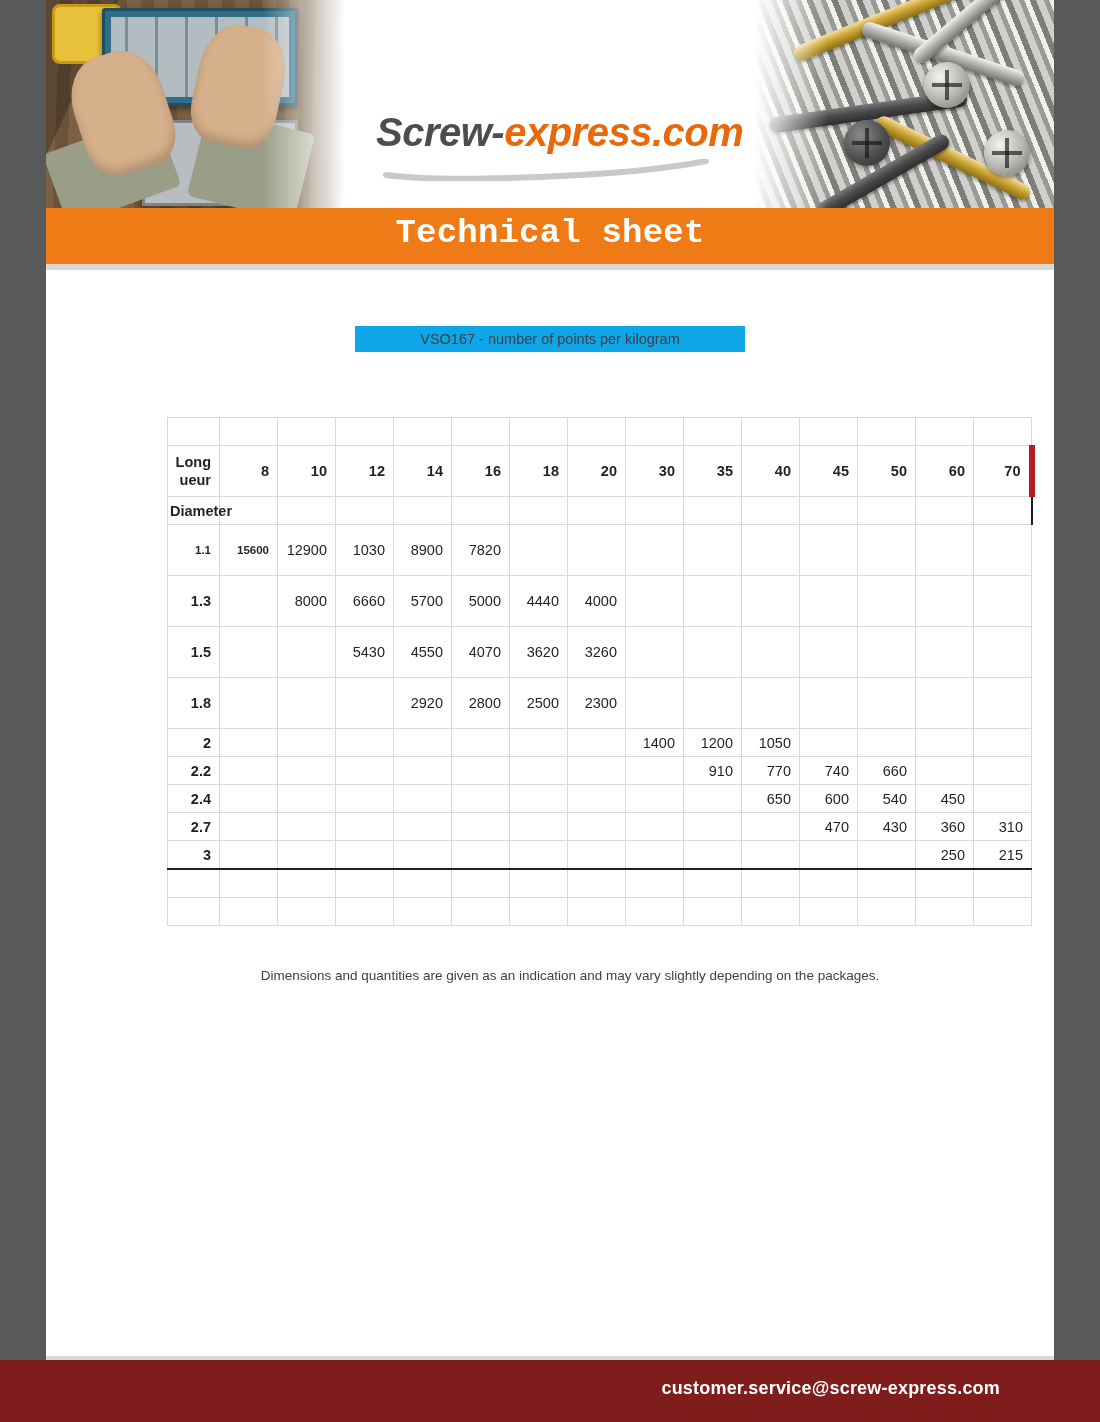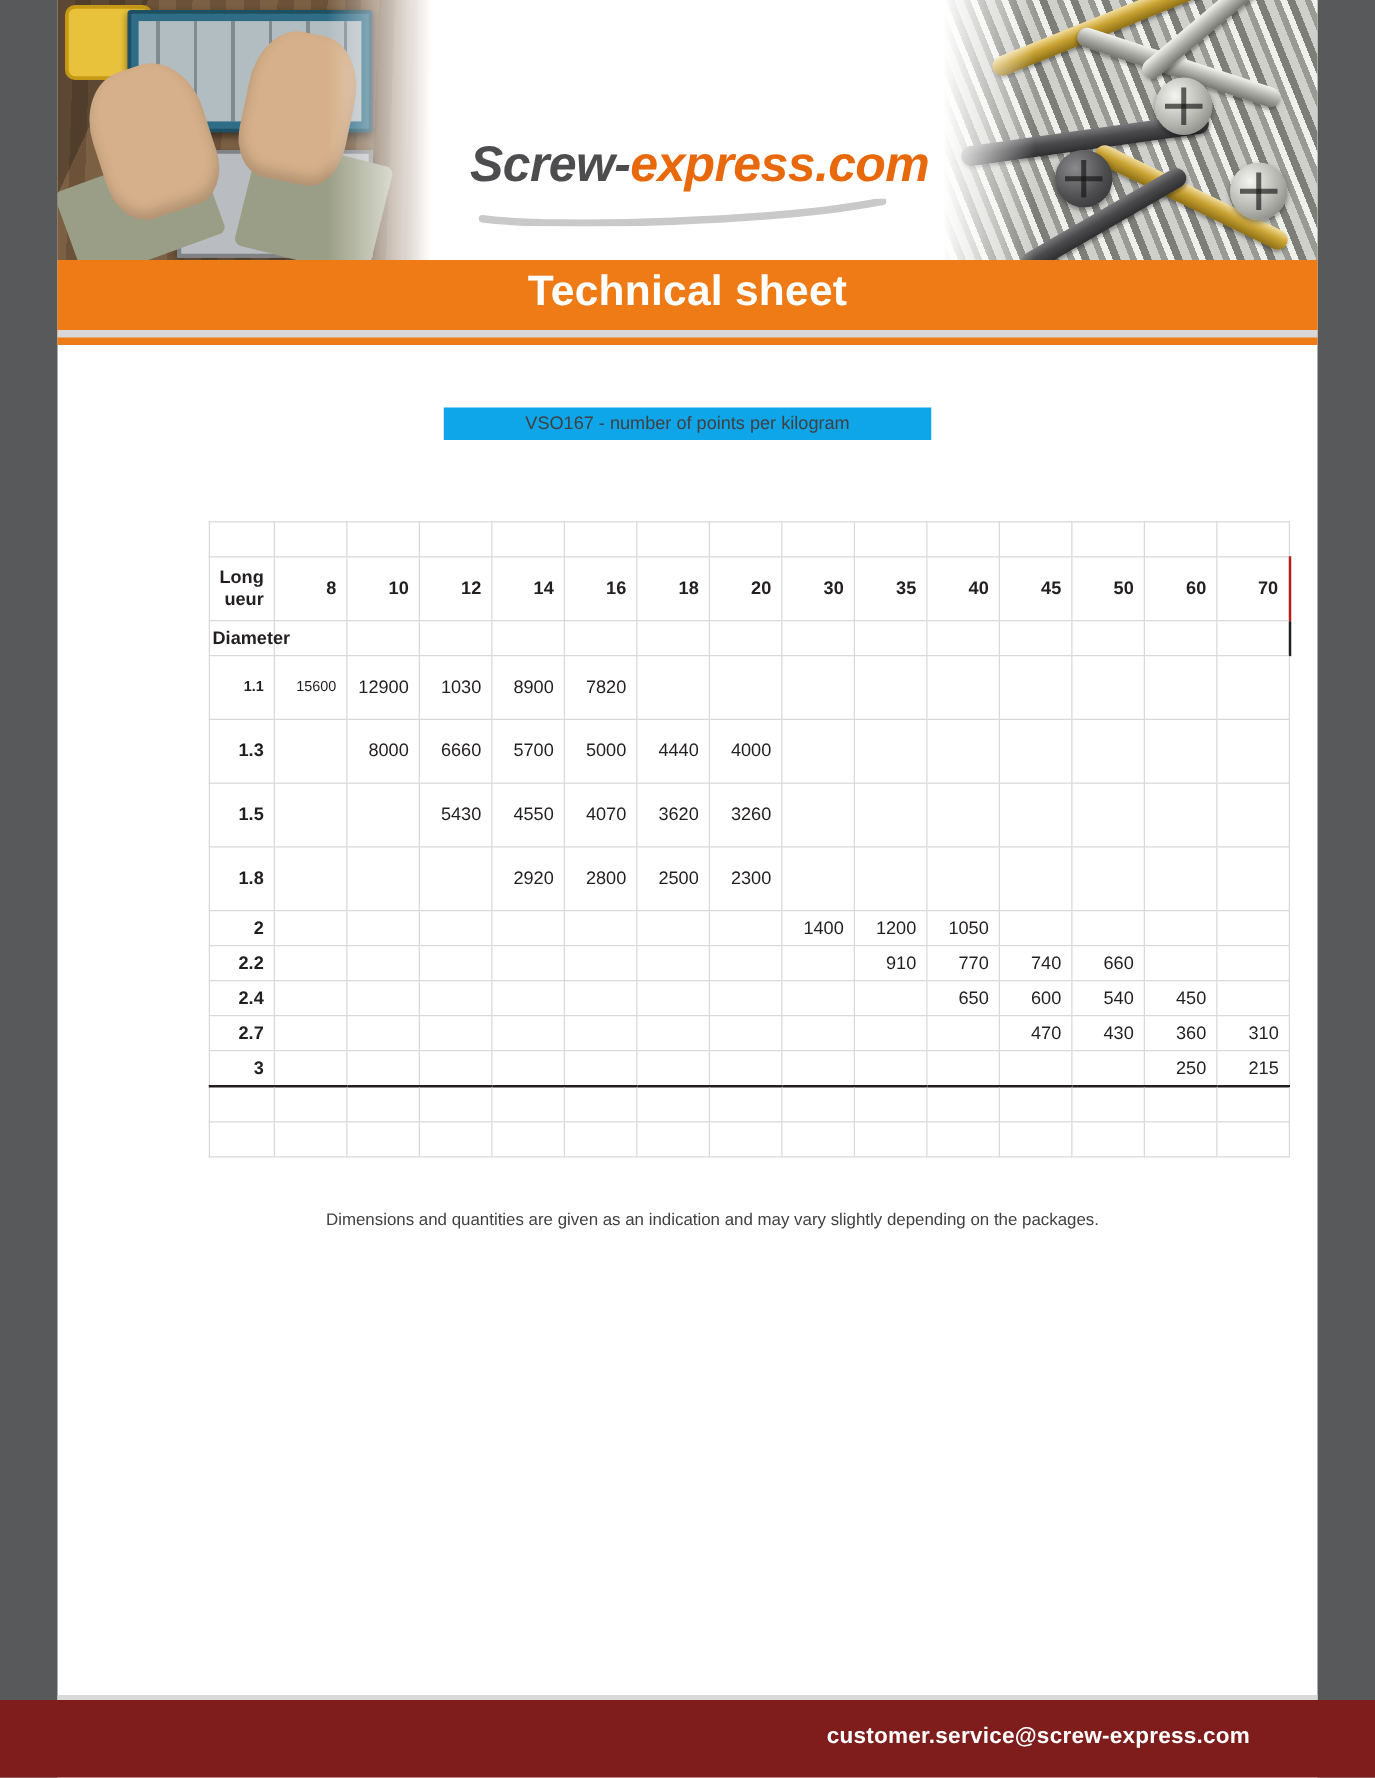--- a/index.html
+++ b/index.html
@@ -193,22 +193,23 @@
     height: 22px;
   }
   .logo-swoosh svg { display: block; }
 
   
   .title-band {
     position: absolute;
     left: 46px;
     top: 208px;
     width: 1008px;
-    height: 68px;
+    height: 56px;
     background: #ef7b16;
+    font-family: Liberation Mono, monospace;
   }
   .title-band-text {
     position: absolute;
     left: 0; right: 0;
     top: 6px;
     text-align: center;
     font-size: 34px;
     font-weight: bold;
     color: #ffffff;
     letter-spacing: .2px;
@@ -276,21 +277,21 @@
     border-left: 2px solid #231f20;
     border-right: 1px solid #d9d9d9;
   }
   td.col-head {
     font-size: 15px;
     font-weight: bold;
     color: #f2a23a;
     text-align: center;
     border-top: 2px solid #231f20;
   }
-  td.col-head.last { border-right: 2px solid #b91c1c; }
+  td.col-head.last { border-right: 6px solid #b91c1c; }
 
   td.diam-label {
     font-size: 9.5px;
     font-weight: bold;
     color: #f2a23a;
     text-align: left;
     padding-left: 6px;
     background: #ffffff;
     border-left: 2px solid #231f20;
   }
@@ -306,21 +307,21 @@
     font-weight: bold;
     color: #f2a23a;
     text-align: right;
     padding-right: 8px;
     border-left: 2px solid #231f20;
   }
   td.row-head.small {
     font-size: 11.5px;
   }
   td.val { text-align: right; }
-  td.val.tiny { font-size: 11.5px; }
+  td.val.tiny { font-size: 11.5px; font-weight: bold; }
   td.last-col { border-right: 2px solid #231f20; }
   tr.last-data td { border-bottom: 2px solid #231f20; }
 
   tr.tall td { height: 50px; }
 
   
   .footnote {
     position: absolute;
     left: 167px;
     top: 968px;

